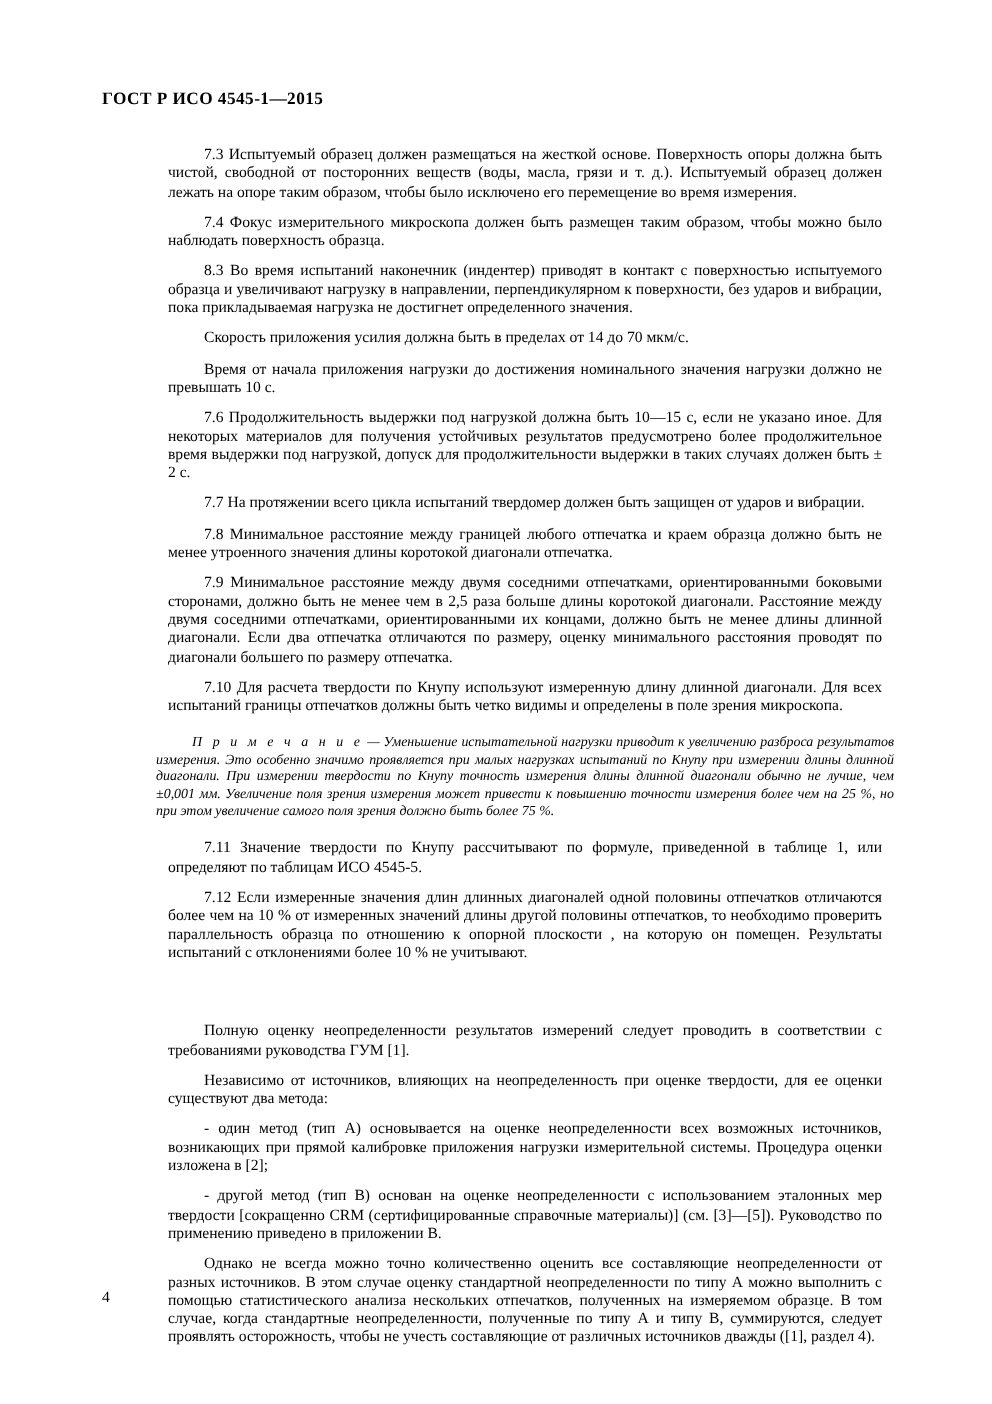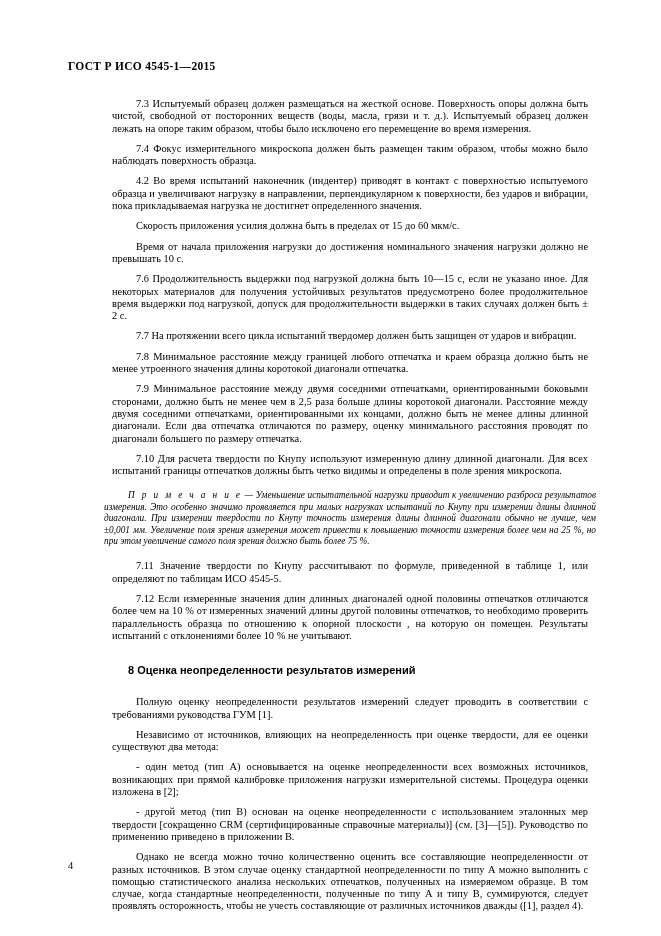--- a/index.html
+++ b/index.html
@@ -79,38 +79,37 @@
 <body>
 
 <div class="page">
 
   <div class="header">ГОСТ Р ИСО 4545-1—2015</div>
 
   <div class="content">
 
     <p class="ind">7.3  Испытуемый образец должен размещаться на жесткой основе. Поверхность опоры должна быть чистой, свободной от посторонних веществ (воды, масла, грязи и т. д.). Испытуемый образец должен лежать на опоре таким образом, чтобы было исключено его перемещение во время измерения.</p>
     <p class="ind">7.4  Фокус измерительного микроскопа должен быть размещен таким образом, чтобы можно было наблюдать поверхность образца.</p>
-    <p class="ind">4.2  Во время испытаний наконечник (индентер) приводят в контакт с поверхностью испытуемого образца и увеличивают нагрузку в направлении, перпендикулярном к поверхности, без ударов и вибрации, пока прикладываемая нагрузка не достигнет определенного значения.</p>
-    <p class="ind">Скорость приложения усилия должна быть в пределах от 15 до 60 мкм/с.</p>
+    <p class="ind">8.3  Во время испытаний наконечник (индентер) приводят в контакт с поверхностью испытуемого образца и увеличивают нагрузку в направлении, перпендикулярном к поверхности, без ударов и вибрации, пока прикладываемая нагрузка не достигнет определенного значения.</p>
+    <p class="ind">Скорость приложения усилия должна быть в пределах от 14 до 70 мкм/с.</p>
     <p class="ind">Время от начала приложения нагрузки до достижения номинального значения нагрузки должно не превышать 10 с.</p>
     <p class="ind">7.6  Продолжительность выдержки под нагрузкой должна быть 10—15 с, если не указано иное. Для некоторых материалов для получения устойчивых результатов предусмотрено более продолжительное время выдержки под нагрузкой, допуск для продолжительности выдержки в таких случаях должен быть ± 2 с.</p>
     <p class="ind">7.7  На протяжении всего цикла испытаний твердомер должен быть защищен от ударов и вибрации.</p>
     <p class="ind">7.8  Минимальное расстояние между границей любого отпечатка и краем образца должно быть не менее утроенного значения длины коротокой диагонали отпечатка.</p>
     <p class="ind">7.9  Минимальное расстояние между двумя соседними отпечатками, ориентированными боковыми сторонами, должно быть не менее чем в 2,5 раза больше длины коротокой диагонали. Расстояние между двумя соседними отпечатками, ориентированными их концами, должно быть не менее длины длинной диагонали. Если два отпечатка отличаются по размеру, оценку минимального расстояния проводят по диагонали большего по размеру отпечатка.</p>
     <p class="ind">7.10  Для расчета твердости по Кнупу используют измеренную длину длинной диагонали. Для всех испытаний границы отпечатков должны быть четко видимы и определены в поле зрения микроскопа.</p>
 
     <div class="gap-s"></div>
     <p class="note"><span class="lbl">П р и м е ч а н и е</span><span> — Уменьшение испытательной нагрузки приводит к увеличению разброса результатов измерения. Это особенно значимо проявляется при малых нагрузках испытаний по Кнупу при измерении длины длинной диагонали. При измерении твердости по Кнупу точность измерения длины длинной диагонали обычно не лучше, чем ±0,001 мм. Увеличение поля зрения измерения может привести к повышению точности измерения более чем на 25 %, но при этом увеличение самого поля зрения должно быть более 75 %.</span></p>
     <div class="gap-s"></div>
 
     <p class="ind">7.11  Значение твердости по Кнупу рассчитывают по формуле, приведенной в таблице 1, или определяют по таблицам ИСО 4545-5.</p>
     <p class="ind">7.12  Если измеренные значения длин длинных диагоналей одной половины отпечатков отличаются более чем на 10 % от измеренных значений длины другой половины отпечатков, то необходимо проверить параллельность образца по отношению к опорной плоскости , на которую он помещен. Результаты испытаний с отклонениями более 10 % не учитывают.</p>
 
     <div class="gap-l"></div>
-    <h2 class="section">8  Оценка неопределенности результатов измерений</h2>
     <div class="gap-m"></div>
 
     <p class="ind">Полную оценку неопределенности результатов измерений следует проводить в соответствии с требованиями руководства ГУМ [1].</p>
     <p class="ind">Независимо от источников, влияющих на неопределенность при оценке твердости, для ее оценки существуют два метода:</p>
     <p class="ind">- один метод (тип А) основывается на оценке неопределенности всех возможных источников, возникающих при прямой калибровке приложения нагрузки измерительной системы. Процедура оценки изложена в [2];</p>
     <p class="ind">- другой метод (тип В) основан на оценке неопределенности с использованием эталонных мер твердости [сокращенно CRM (сертифицированные справочные материалы)] (см. [3]—[5]). Руководство по применению приведено в приложении В.</p>
     <p class="ind">Однако не всегда можно точно количественно оценить все составляющие неопределенности от разных источников. В этом случае оценку стандартной неопределенности по типу А можно выполнить с помощью статистического анализа нескольких отпечатков, полученных на измеряемом образце. В том случае, когда стандартные неопределенности, полученные по типу А и типу В, суммируются, следует проявлять осторожность, чтобы не учесть составляющие от различных источников дважды ([1], раздел 4).</p>
 
   </div>
 

